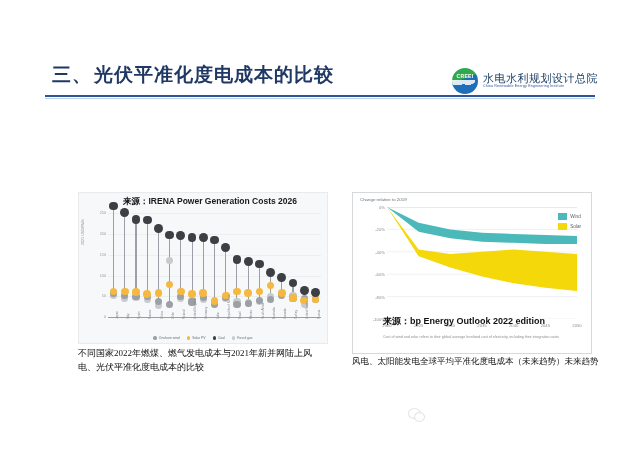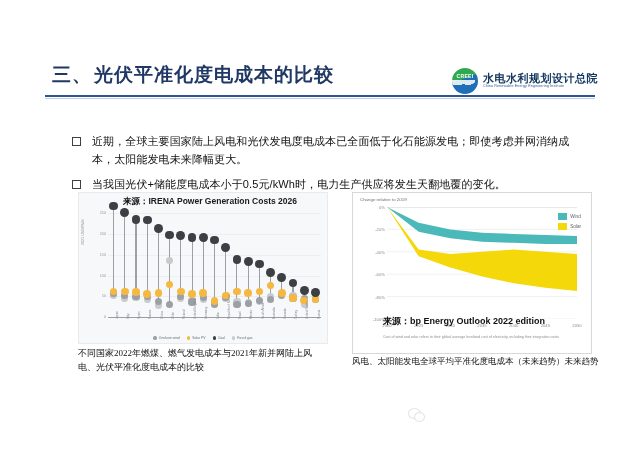--- a/index.html
+++ b/index.html
@@ -24,21 +24,21 @@
              background:linear-gradient(160deg,#2fa84f 0%,#2fa84f 42%,#1f6fb8 43%,#1f6fb8 100%);
              position:relative;overflow:hidden;flex:0 0 auto;}
   .logo-mark .wave{position:absolute;left:0;bottom:4px;width:26px;height:10px;
              background:
                radial-gradient(ellipse at 20% 0%, #ffffff 0 35%, transparent 36%),
                radial-gradient(ellipse at 62% 10%, #ffffff 0 30%, transparent 31%);
              opacity:.85;}
   .logo-mark .cr{position:absolute;left:0;top:5px;width:26px;text-align:center;
              font-size:5px;color:#fff;font-weight:bold;letter-spacing:.3px;}
   .logo-txt{line-height:1.05;}
-  .logo-cn{font-size:11px;font-weight:bold;color:#14375e;letter-spacing:.5px;}
+  .logo-cn{font-size:11px;font-weight:normal;color:#14375e;letter-spacing:.5px;}
   .logo-en{font-size:3.6px;color:#2e5496;letter-spacing:.15px;white-space:nowrap;}
 
   
   .lead{position:absolute;left:66px;top:110px;font-size:12.5px;font-weight:bold;
         color:#c00000;letter-spacing:.2px;}
   .bullets{position:absolute;left:66px;top:133px;width:510px;}
   .bullet{display:flex;align-items:flex-start;margin-bottom:7px;}
   .bsq{flex:0 0 auto;width:7px;height:7px;border:1.2px solid #404040;
        margin:4px 11px 0 6px;background:#fff;}
   .btxt{font-size:11px;color:#111;line-height:1.62;letter-spacing:.1px;}
@@ -120,30 +120,20 @@
       <div class="wave"></div>
       <div class="cr">CREEI</div>
     </div>
     <div class="logo-txt">
       <div class="logo-cn">水电水利规划设计总院</div>
       <div class="logo-en">China Renewable Energy Engineering Institute</div>
     </div>
   </div>
 
 
-  <div class="bullets">
-    <div class="bullet">
-      <span class="bsq"></span>
-      <span class="btxt">近期，全球主要国家陆上风电和光伏发电度电成本已全面低于化石能源发电；即使考虑并网消纳成本，太阳能发电未来降幅更大。</span>
-    </div>
-    <div class="bullet">
-      <span class="bsq"></span>
-      <span class="btxt">当我国光伏+储能度电成本小于0.5元/kWh时，电力生产供应将发生天翻地覆的变化。</span>
-    </div>
-  </div>
 
   <div class="charts">
 
     <div class="cl">
       <div class="cl-src">
         <span class="cn">来源：</span><span>IRENA Power Generation Costs 2026</span>
       </div>
       <div class="ylab">2021 USD/MWh</div>
       <div class="yticks" id="l-yticks">
           <div class="ytick" style="top: 114px;">0</div>

